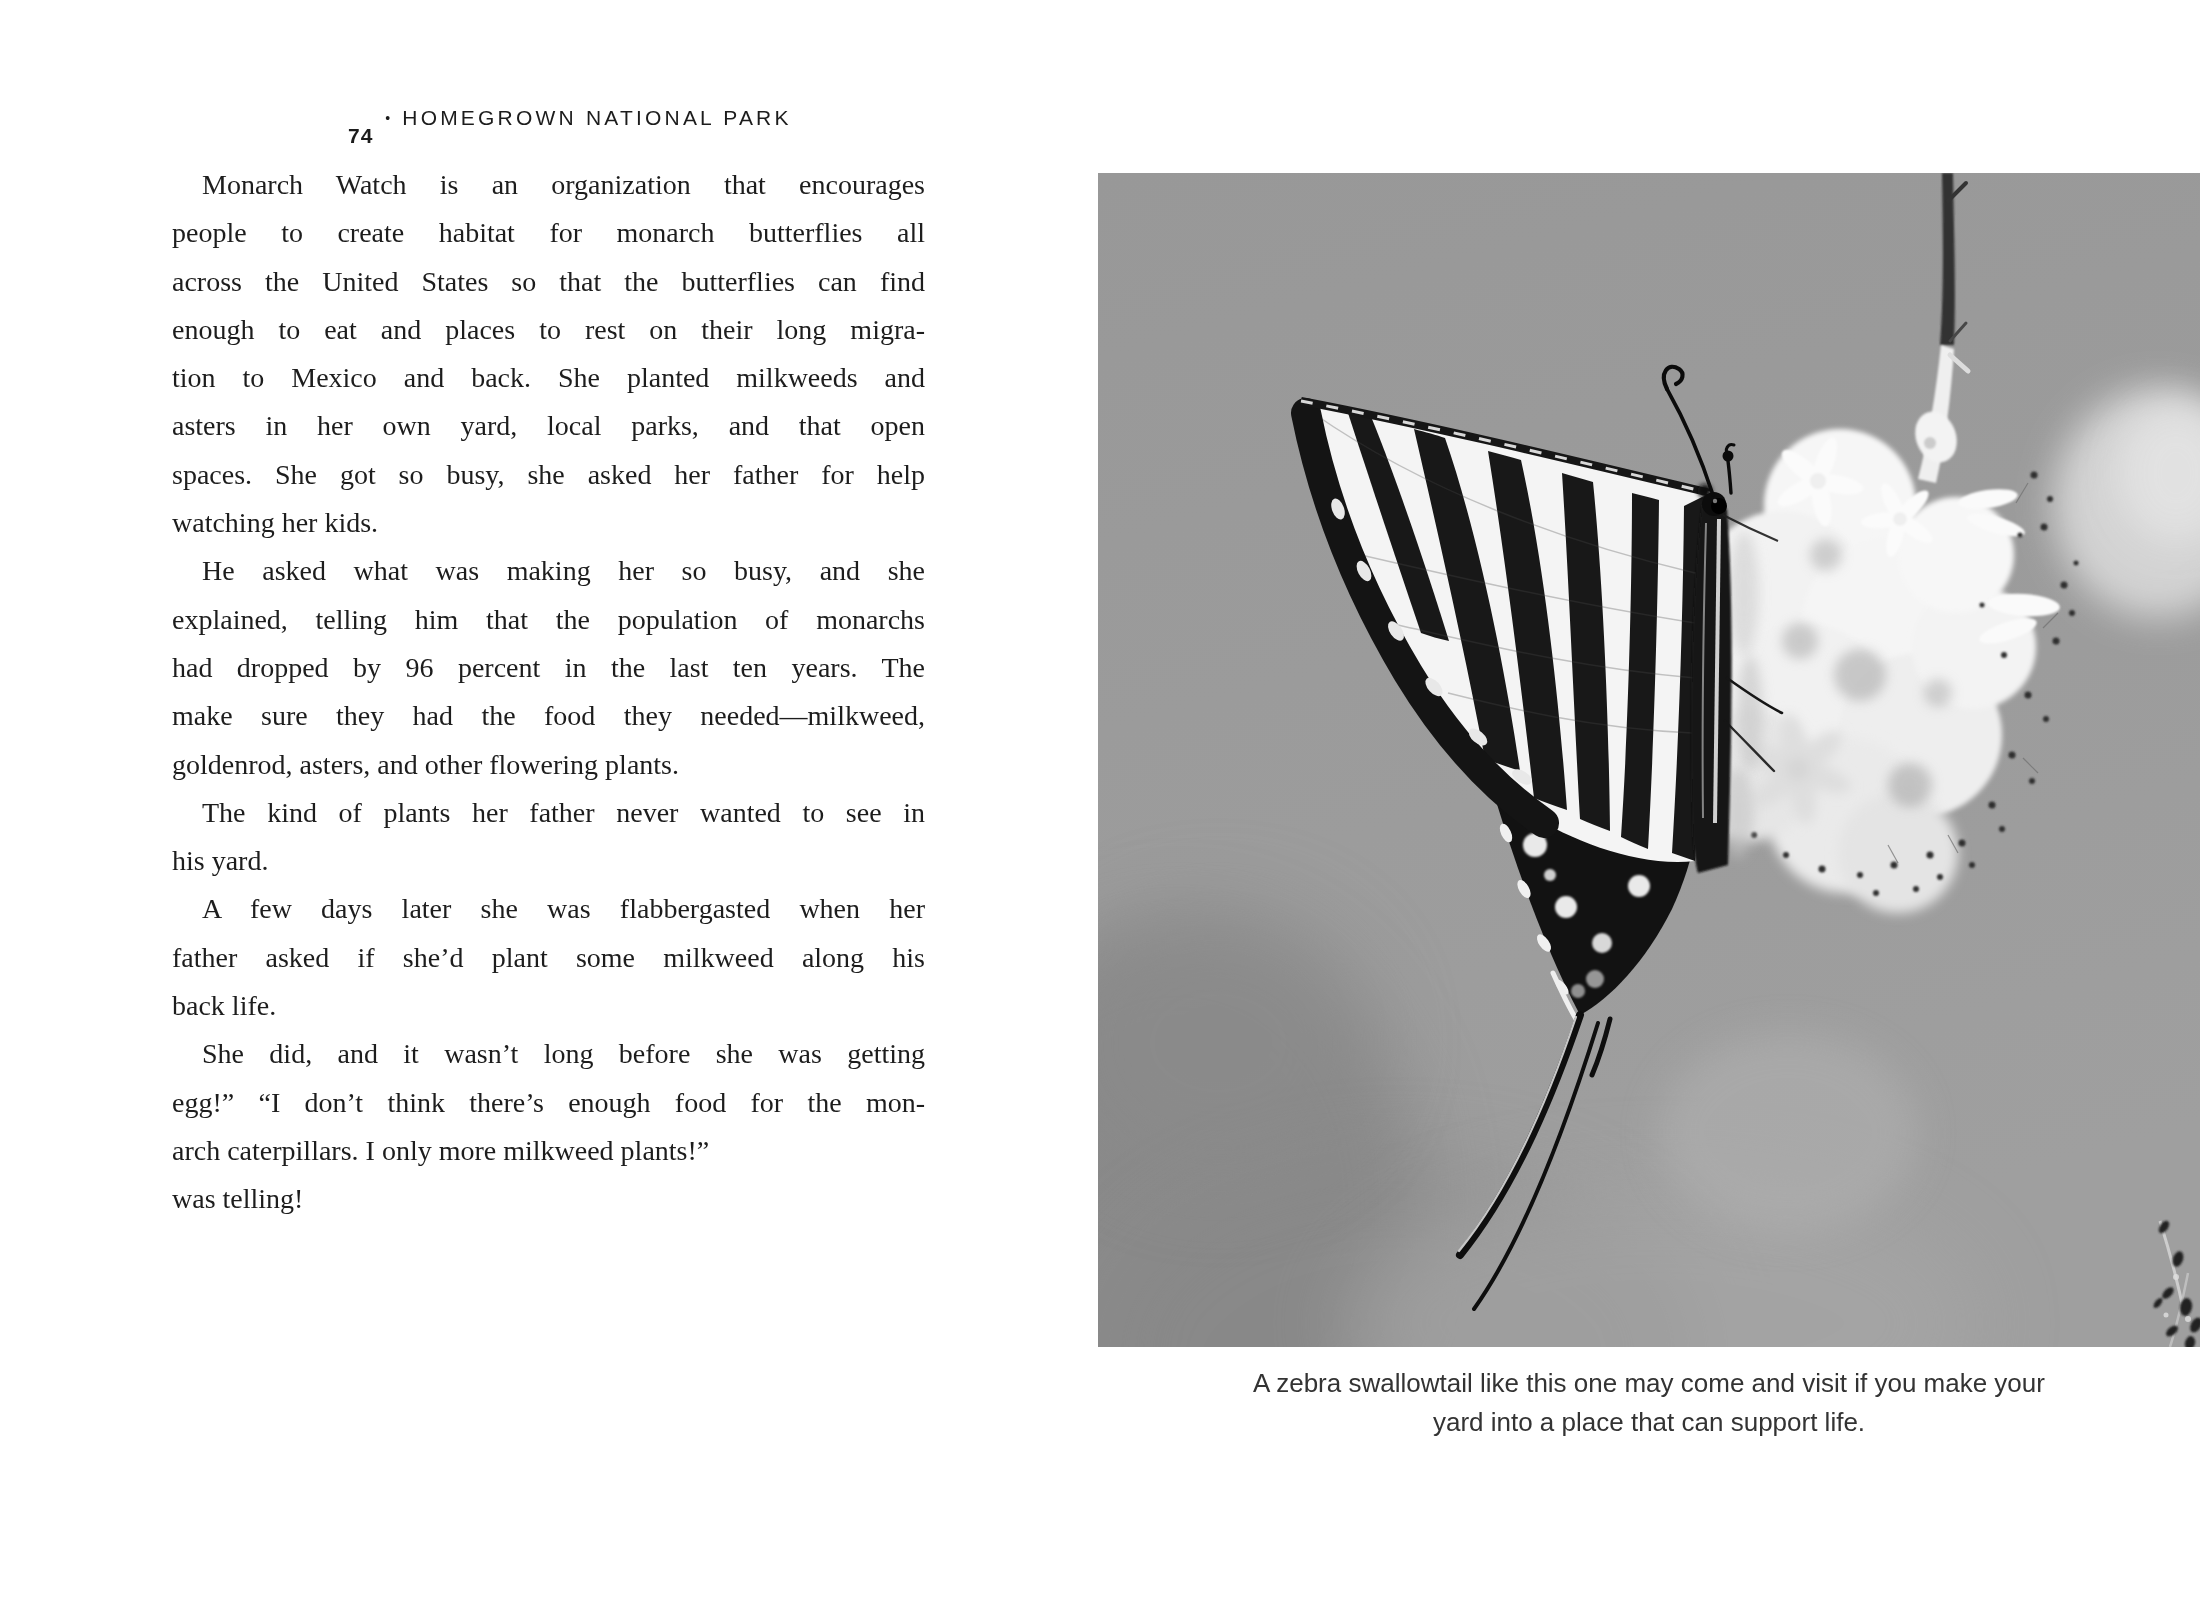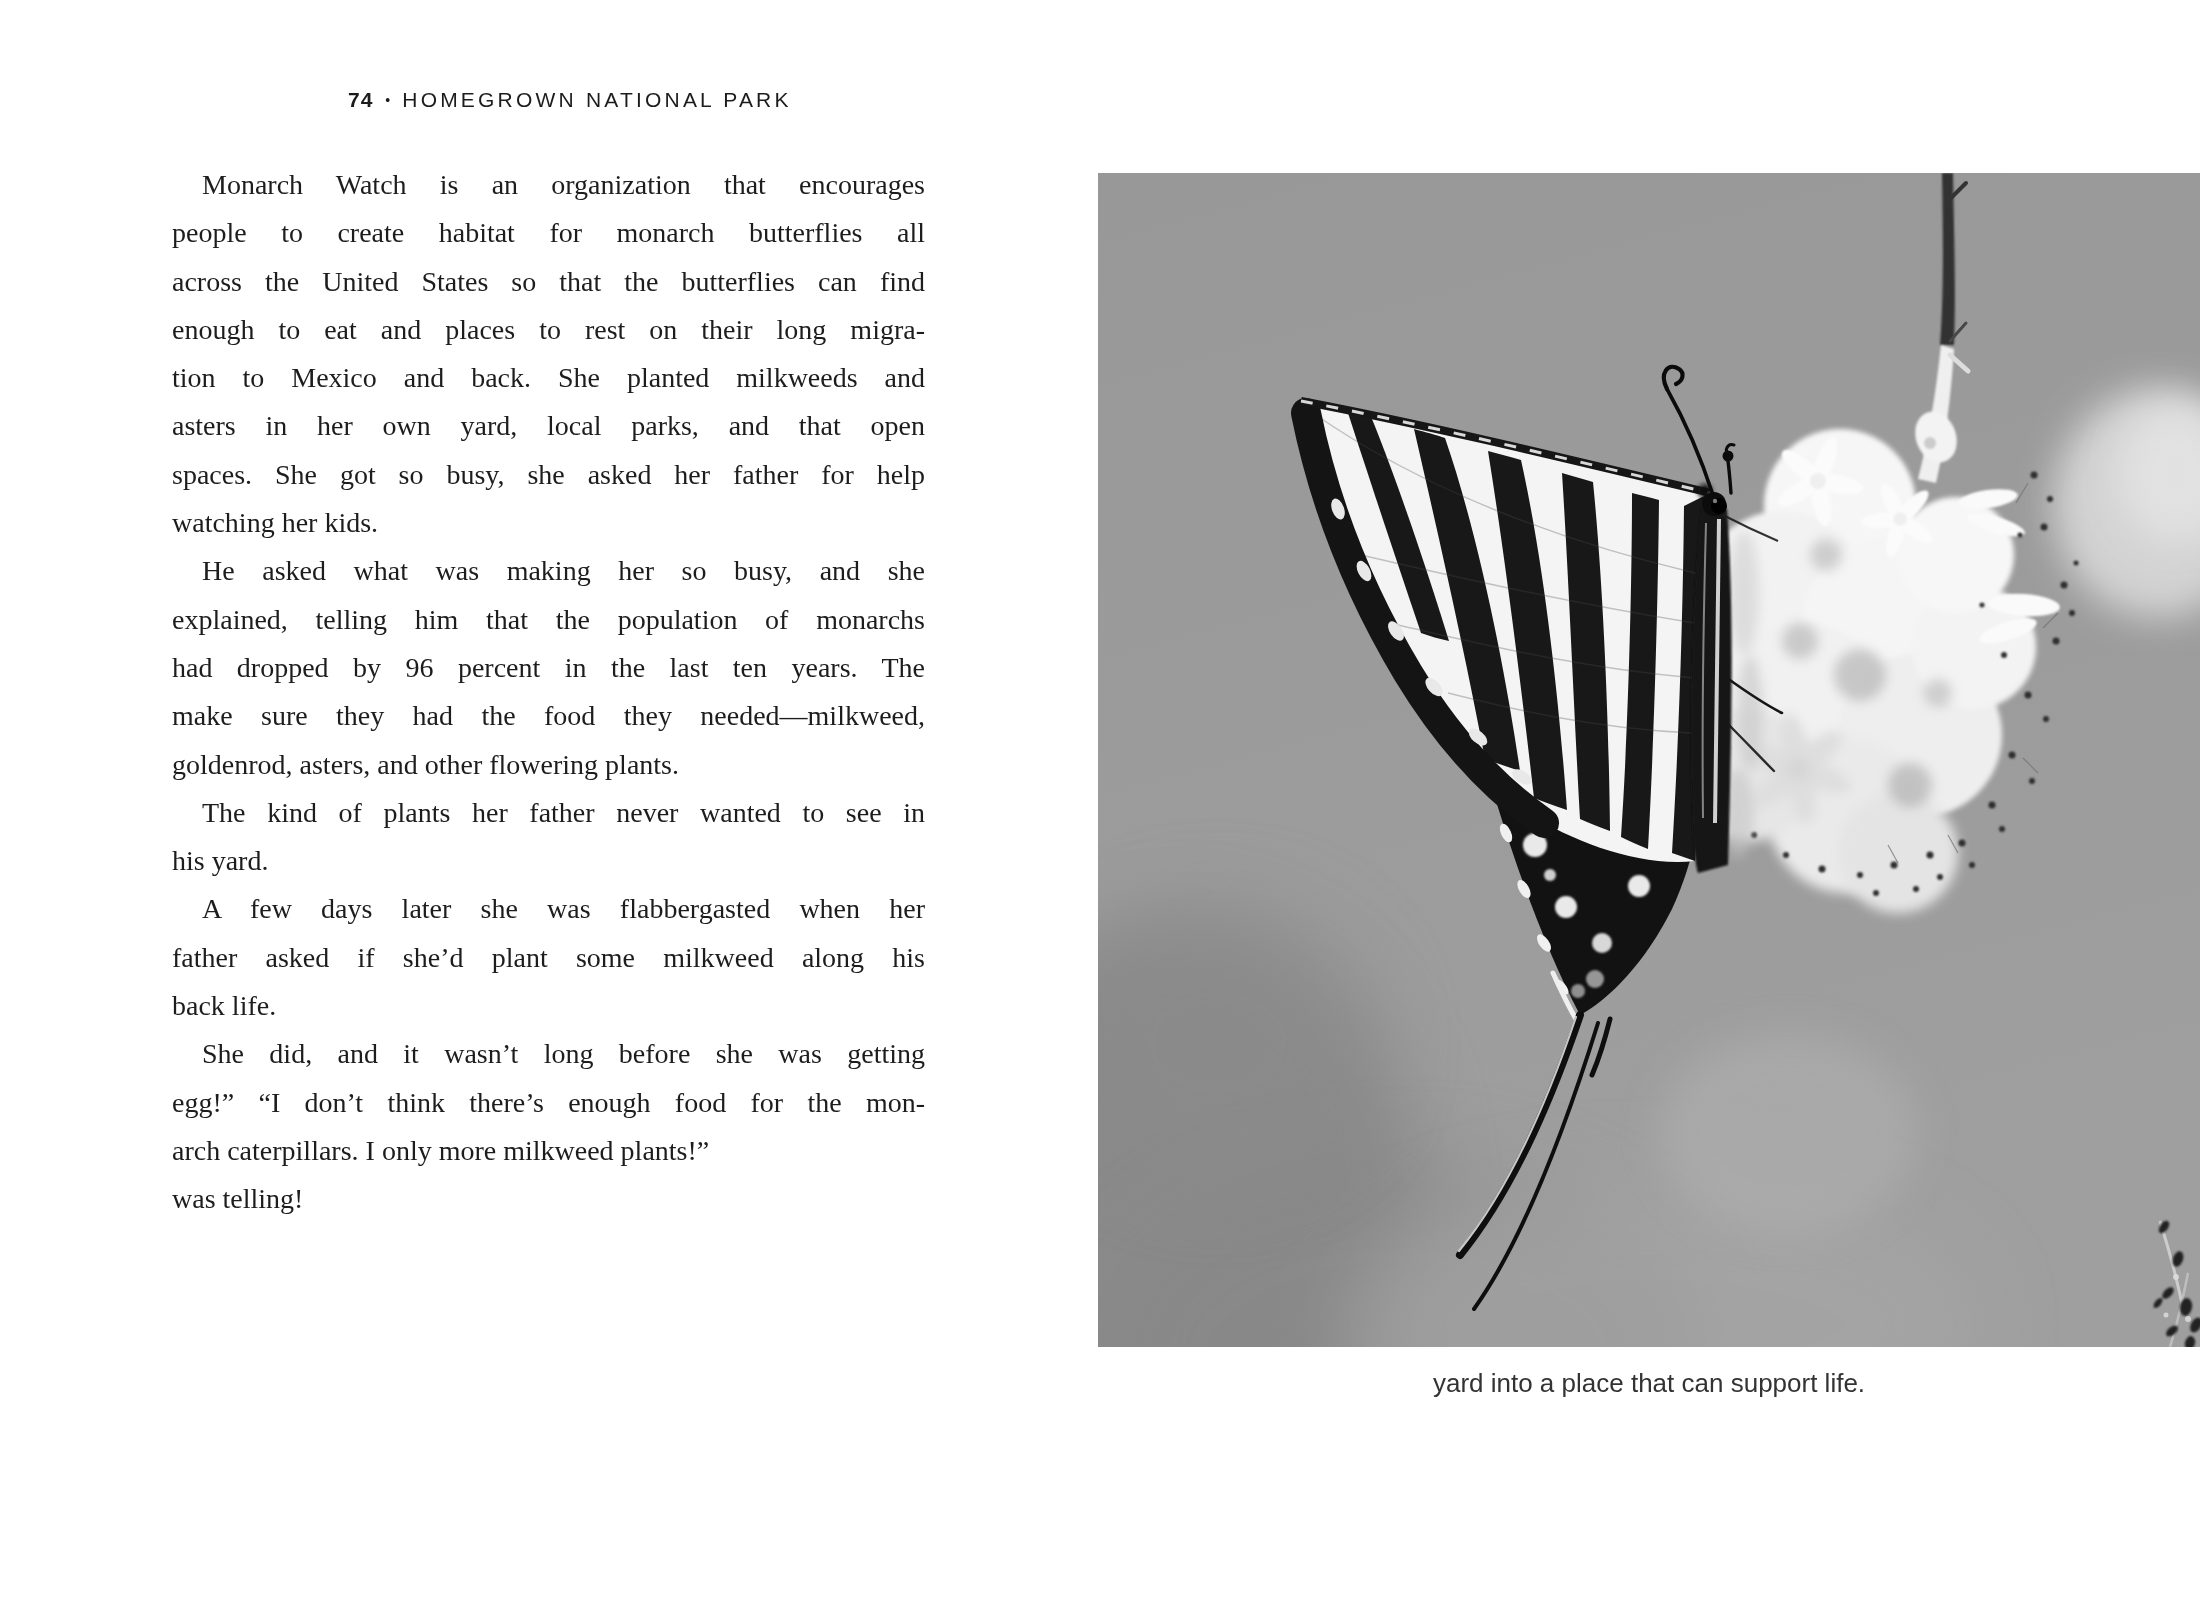--- a/index.html
+++ b/index.html
@@ -7,21 +7,21 @@
     width:2200px;height:1600px;position:relative;background:#ffffff;
     font-family:"Liberation Serif", serif;
     overflow:hidden;
   }
   .running-head{
     position:absolute;left:348px;top:88px;
     font-family:"Liberation Sans", sans-serif;
     font-size:21px;color:#1c1c1c;
     display:flex;align-items:center;white-space:nowrap;
   }
-  .running-head .num{font-weight:700;letter-spacing:1px;}
+  .running-head .num{font-weight:700;letter-spacing:1px;margin-top:36px;}
   .running-head .bullet{font-size:14px;margin:0 12px;}
   .running-head .book-title{letter-spacing:3.2px;font-weight:400;}
 
   .body-text{
     position:absolute;left:172px;top:161px;width:753px;
     color:#1d1d1d;font-size:28px;
   }
   .bl{
     line-height:48.3px;height:48.3px;overflow:hidden;
     text-align:justify;text-align-last:justify;
@@ -327,16 +327,17 @@
         <g fill="none" stroke="#161616" stroke-linecap="round">
           <path d="M 629,505 C 650,520 668,532 684,540" stroke-width="2.6"></path>
           <path d="M 627,548 C 647,568 662,584 676,598" stroke-width="2.4" opacity="0.9"></path>
         </g>
         <path d="M 625,342 C 648,354 666,362 680,368" stroke="#1d1d1d" stroke-width="2" fill="none" opacity="0.9"></path>
       </g>
     </svg>
   </div>
 
   <div class="caption">
+    <div>A zebra swallowtail like this one may come and visit if you make your</div>
     <div>yard into a place that can support life.</div>
   </div>
 
 </div>
 
 </body></html>

